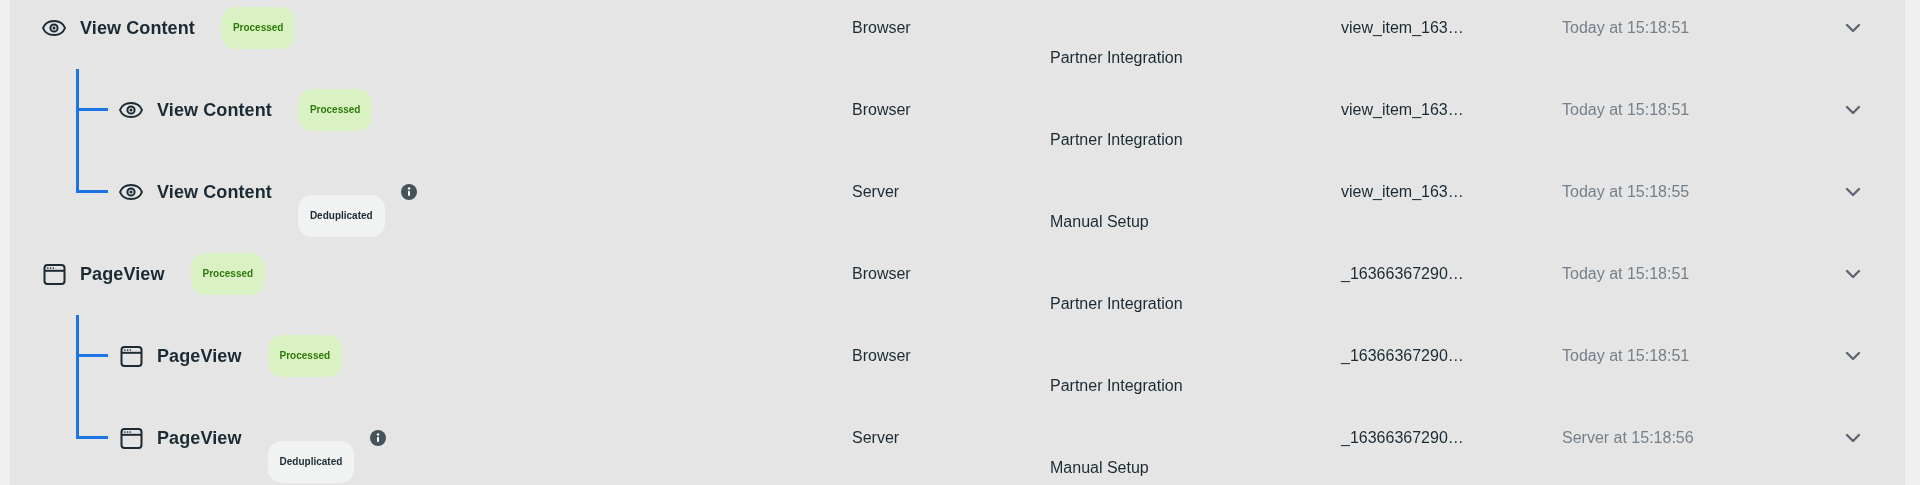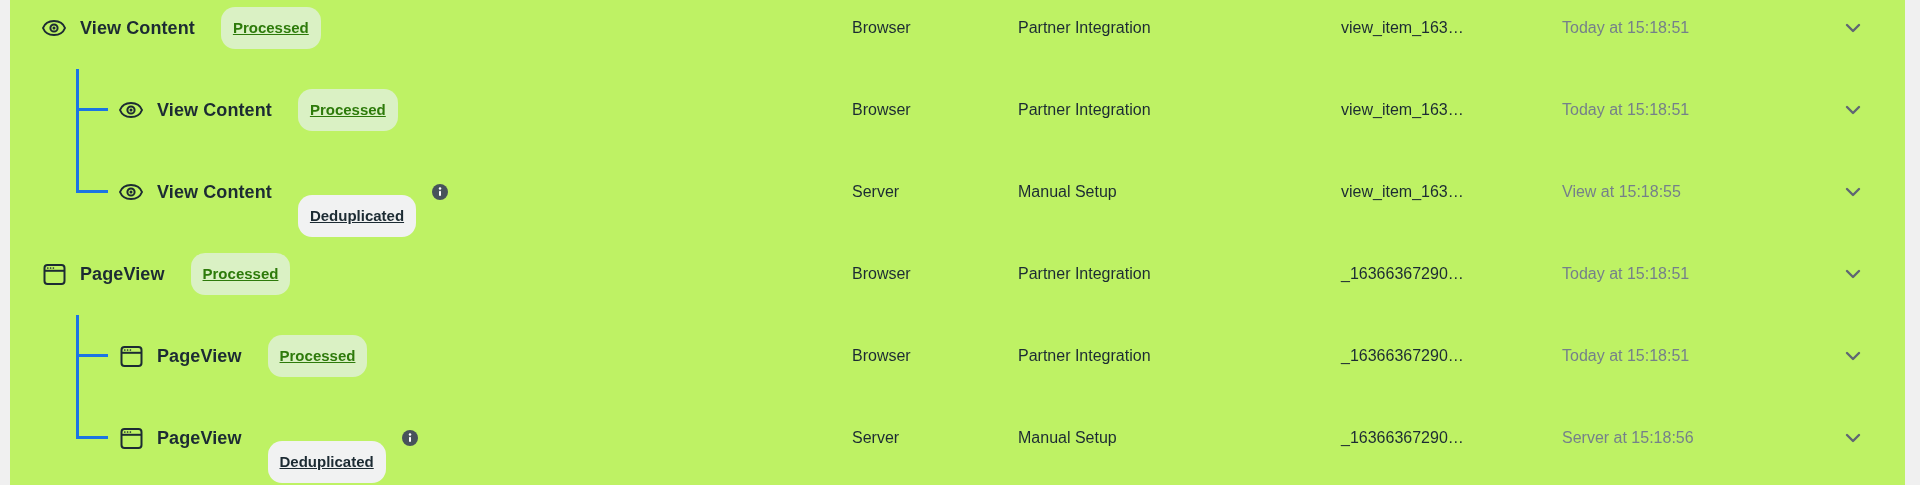--- a/index.html
+++ b/index.html
@@ -8,40 +8,40 @@
     --text-secondary:#75808a;
     --badge-green-bg:#daf1c4;
     --badge-green-text:#2d7a0a;
     --badge-gray-bg:#f1f2f2;
     --badge-gray-text:#1c2b33;
     --gutter:#f0f0f0;
     --chevron:#5f6673;
   }
   html,body{margin:0;padding:0;background:#fff;}
   .stage{
-    position:relative;width:1920px;height:485px;overflow:hidden;background:#bef264;
+    position:relative;width:1920px;height:485px;overflow:hidden;background:#e5e5e5;
     font-family:"Liberation Sans","DejaVu Sans",sans-serif;color:var(--text-primary);
   }
   .gutter{position:absolute;top:0;bottom:0;background:var(--gutter);}
   .gutter.left{left:0;width:10px;}
   .gutter.right{right:0;width:15px;}
   .connector{position:absolute;background:var(--accent-blue);}
   .row{position:absolute;left:10px;right:15px;height:82px;background:transparent;cursor:pointer;}
   .name-cell{position:absolute;left:32px;top:0;bottom:0;display:flex;align-items:center;}
   .row.child .name-cell{left:109px;}
   .evt-icon{display:inline-flex;width:24px;justify-content:center;margin-right:14px;flex:0 0 auto;}
   .evt-name{font-size:18px;font-weight:700;white-space:nowrap;letter-spacing:.1px;}
   .badge{display:inline-block;margin-left:26px;padding:12px 12px;border-radius:14px;
-         font-size:15px;font-weight:700;line-height:18px;white-space:nowrap;text-decoration:underline;}
+         font-size:10px;font-weight:700;line-height:18px;white-space:nowrap;}
   .badge.green{background:var(--badge-green-bg);color:var(--badge-green-text);}
   .badge.gray{background:var(--badge-gray-bg);color:var(--badge-gray-text);margin-top:48px;}
   .info{display:inline-flex;margin-left:16px;flex:0 0 auto;}
   .cell{position:absolute;top:50%;transform:translateY(-50%);font-size:16px;white-space:nowrap;color:var(--text-primary);}
   .cell.channel{left:842px;}
-  .cell.setup{left:1008px;}
+  .cell.setup{left:1040px;margin-top:30px;}
   .cell.id{left:1331px;}
   .cell.time{left:1552px;color:var(--text-secondary);}
   .chevron{position:absolute;left:1833px;top:50%;transform:translateY(-50%);display:inline-flex;}
 </style>
 </head>
 <body>
 
 <div class="stage">
 
   <div class="gutter left"></div>
@@ -116,21 +116,21 @@
         <svg width="16" height="16" viewBox="0 0 16 16">
             <circle cx="8" cy="8" r="8" fill="#47535b"></circle>
             <rect x="7" y="6.8" width="2" height="5.2" rx="1" fill="#fff"></rect>
             <circle cx="8" cy="4.4" r="1.25" fill="#fff"></circle>
           </svg>
       </span>
     </div>
     <div class="cell channel">Server</div>
     <div class="cell setup">Manual Setup</div>
     <div class="cell id">view_item_163…</div>
-    <div class="cell time">View at 15:18:55</div>
+    <div class="cell time">Today at 15:18:55</div>
     <span class="chevron">
       <svg width="20" height="20" viewBox="0 0 20 20">
           <path d="M4 7l6 6 6-6" fill="none" stroke="#5f6673" stroke-width="2.4" stroke-linecap="round" stroke-linejoin="round"></path>
         </svg>
     </span>
   </div>
 
   <div class="row" style="top:233px;">
     <div class="name-cell">
       <span class="evt-icon">

